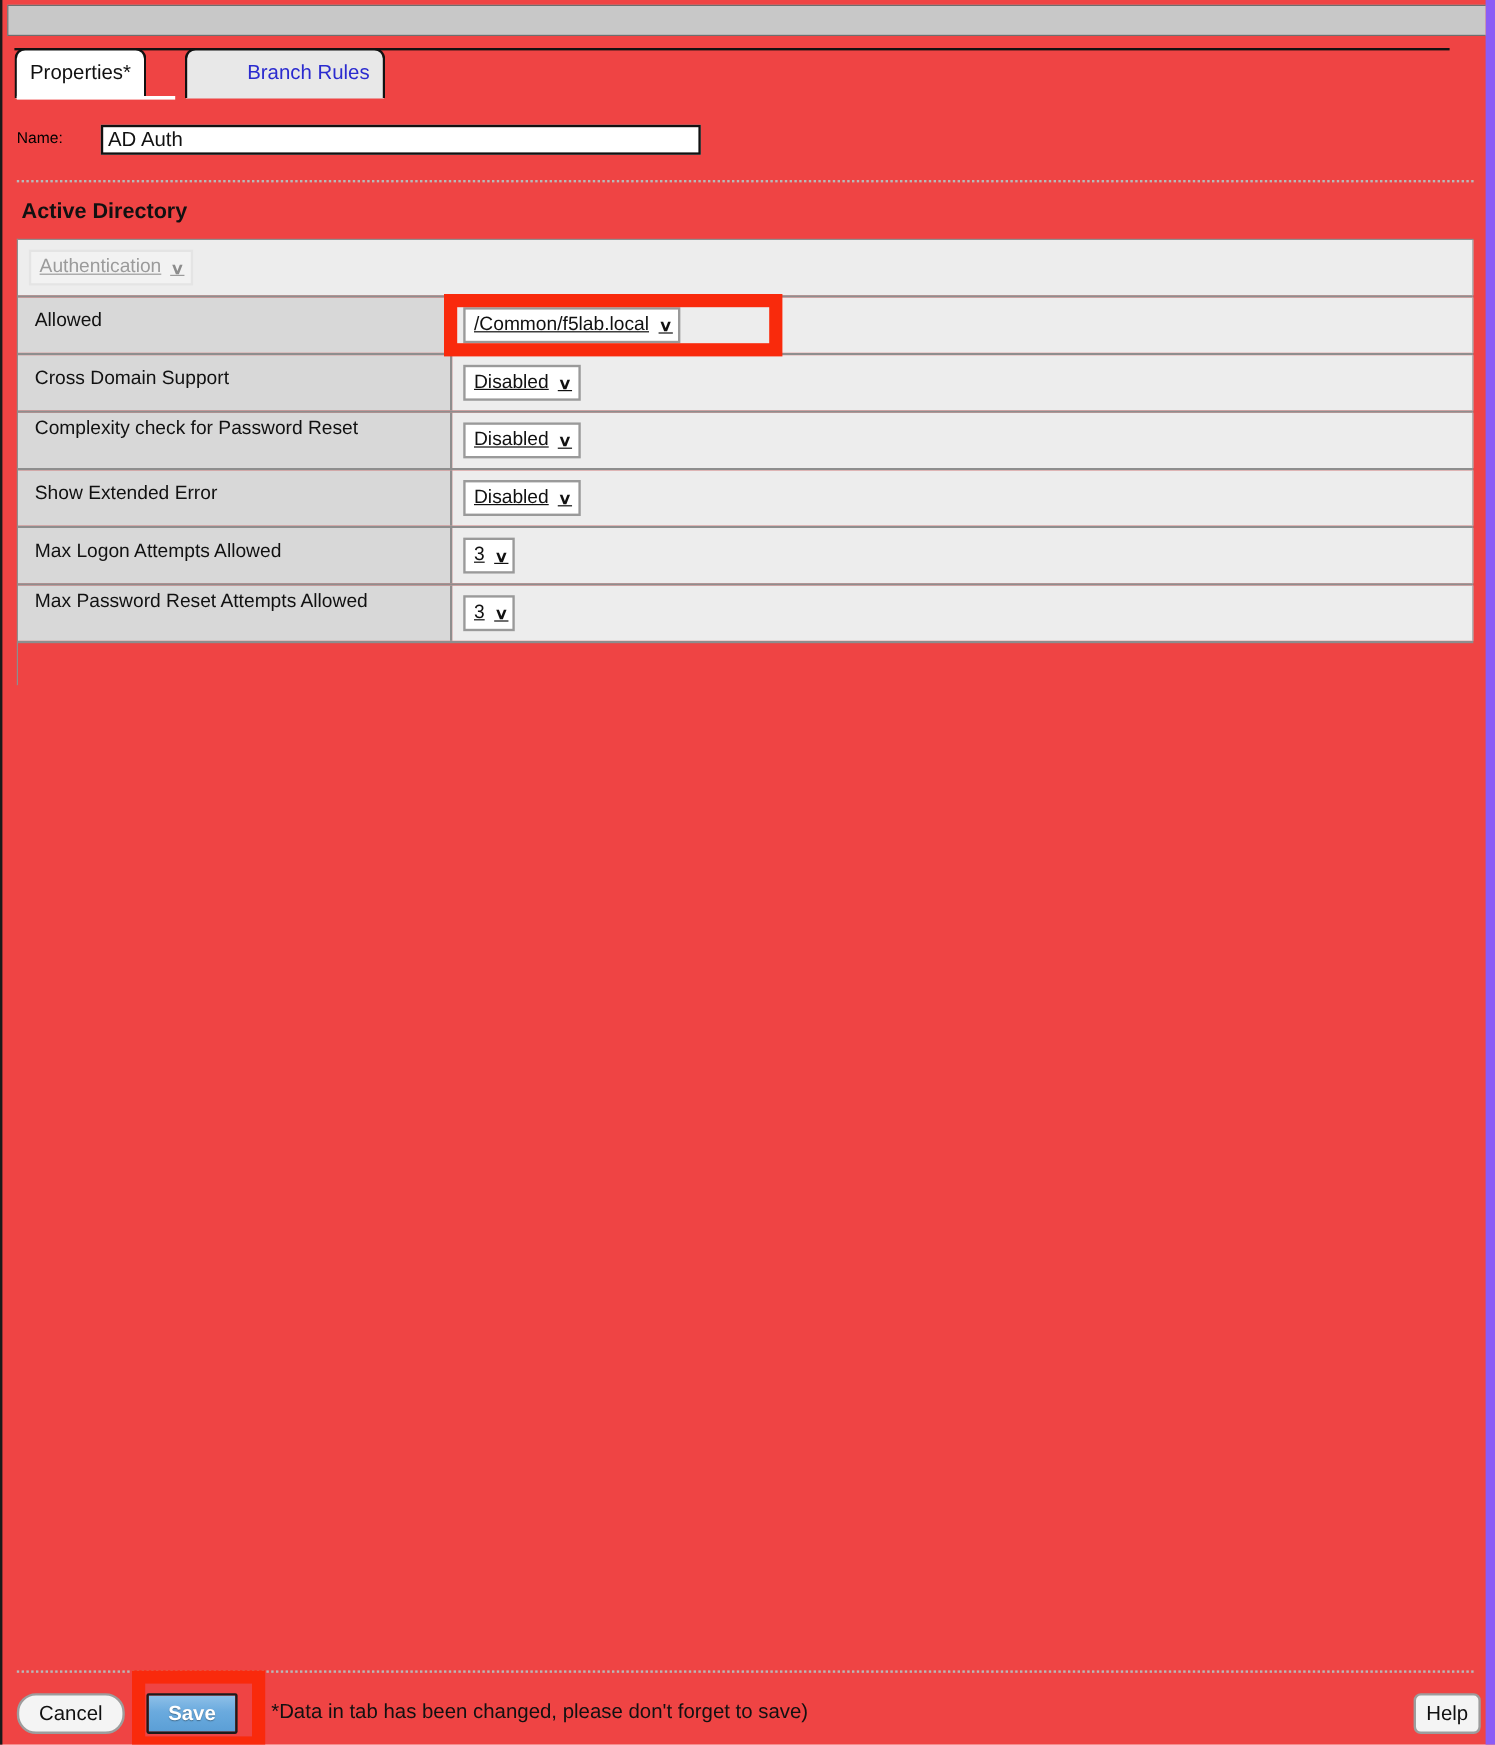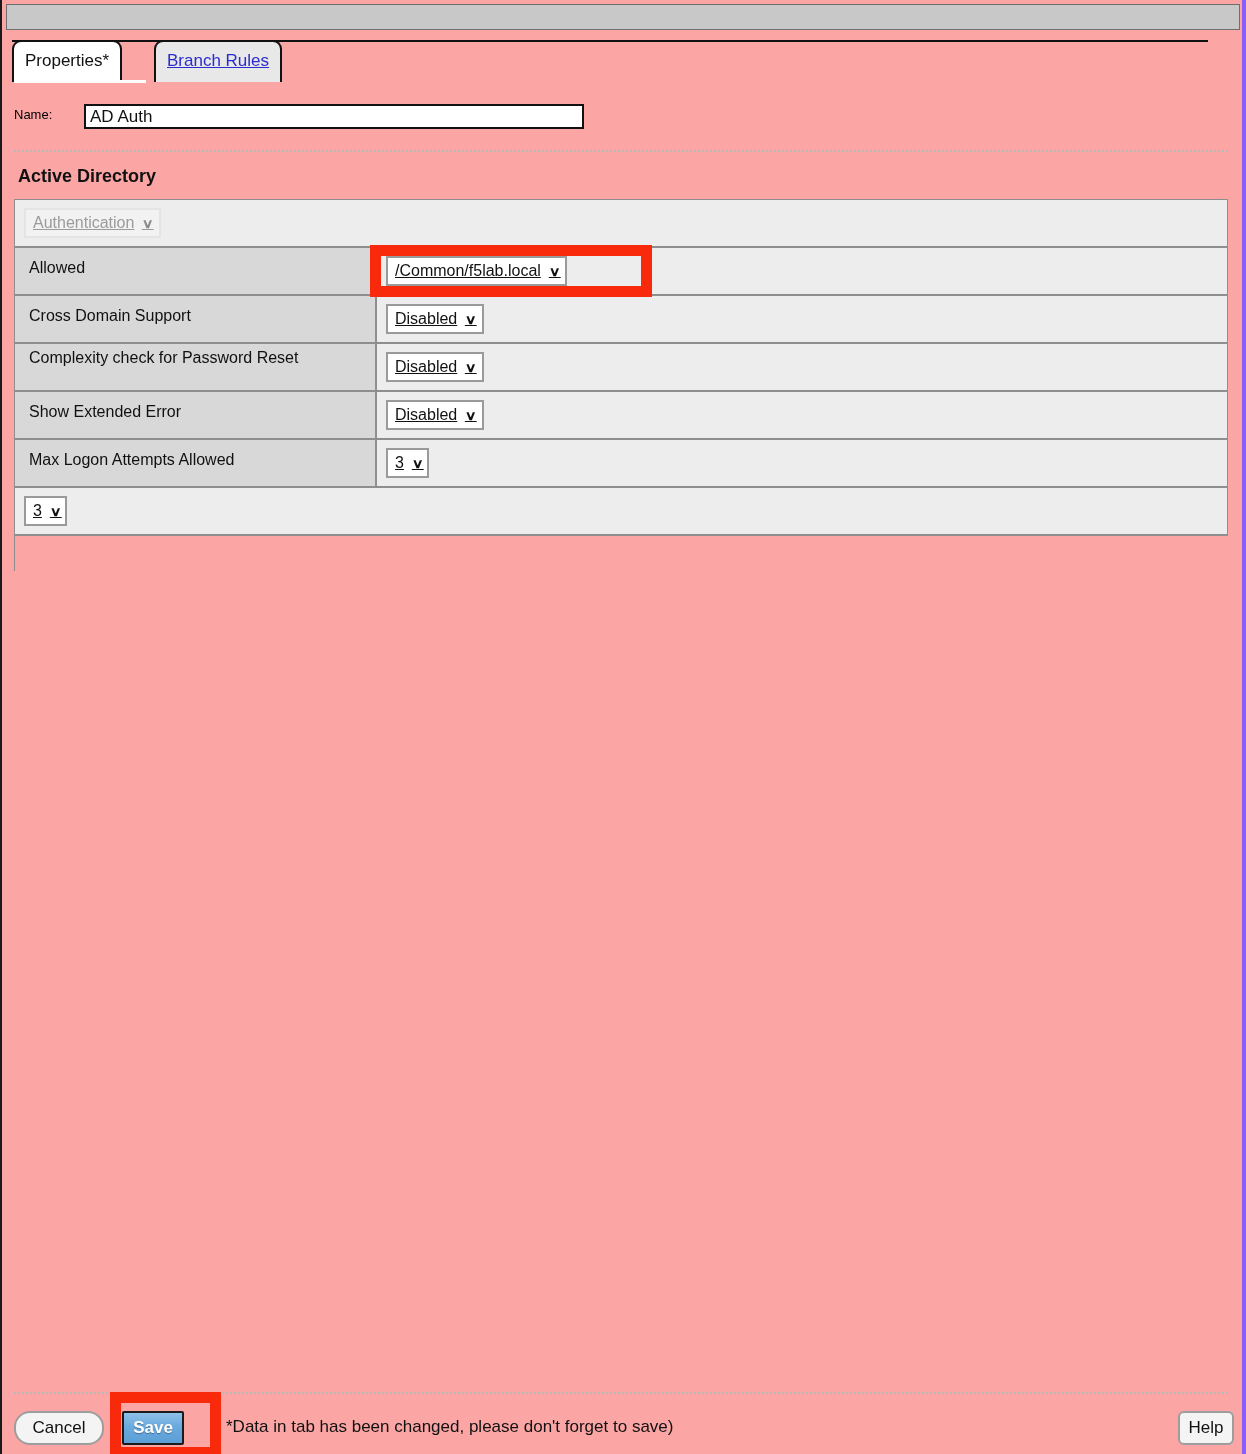--- a/index.html
+++ b/index.html
@@ -10,24 +10,24 @@
   body {
     font-family: "Liberation Sans", sans-serif;
     font-size: 15px;
     color: #000000;
   }
   #page {
     position: relative;
     width: 1246px;
     height: 1454px;
     overflow: hidden;
-    background: #fca5a5;
+    background: #ef4444;
     box-sizing: border-box;
     border-left: 2px solid #1a1a1a;
-    border-right: 4px solid #8b5cf6;
+    border-right: 8px solid #8b5cf6;
   }
 
   
   .titlebar {
     position: absolute;
     left: 4px;
     top: 4px;
     width: 1234px;
     height: 26px;
     background: #c8c8c8;
@@ -71,21 +71,21 @@
     color: #111111;
     z-index: 3;
   }
   .tab.inactive {
     left: 152px;
     background: #e8e8e8;
     color: #2b2bcf;
     z-index: 2;
   }
   .tab.inactive .tab-label {
-    text-decoration: underline;
+    margin-left: 39px;
   }
   .tab-underline-white {
     position: absolute;
     left: 12px;
     top: 80px;
     width: 132px;
     height: 3px;
     background: #ffffff;
     z-index: 4;
   }
@@ -236,21 +236,21 @@
     width: 90px;
     height: 34px;
     border: 2px solid #9d9d9d;
     border-radius: 16px;
     background: #f4f4f4;
     color: #111111;
   }
   .btn-save {
     left: 120px;
     top: 11px;
-    width: 62px;
+    width: 76px;
     height: 34px;
     border: 2px solid #1b1b1b;
     border-radius: 2px;
     background: linear-gradient(180deg, #8ec0e8 0%, #6aaade 45%, #5b9fd6 100%);
     color: #ffffff;
     font-weight: bold;
     text-shadow: 0 1px 1px rgba(0,0,0,0.35);
   }
   .btn-help {
     left: 1176px;
@@ -355,20 +355,21 @@
       <div class="prop-label">Max Logon Attempts Allowed</div>
       <div class="prop-value">
         <span class="sel narrow">
           <span>3</span>
           <span class="caret">∨</span>
         </span>
       </div>
     </div>
 
     <div class="prop-row tall">
+      <div class="prop-label">Max Password Reset Attempts Allowed</div>
       <div class="prop-value">
         <span class="sel narrow">
           <span>3</span>
           <span class="caret">∨</span>
         </span>
       </div>
     </div>
 
   </div>
 

